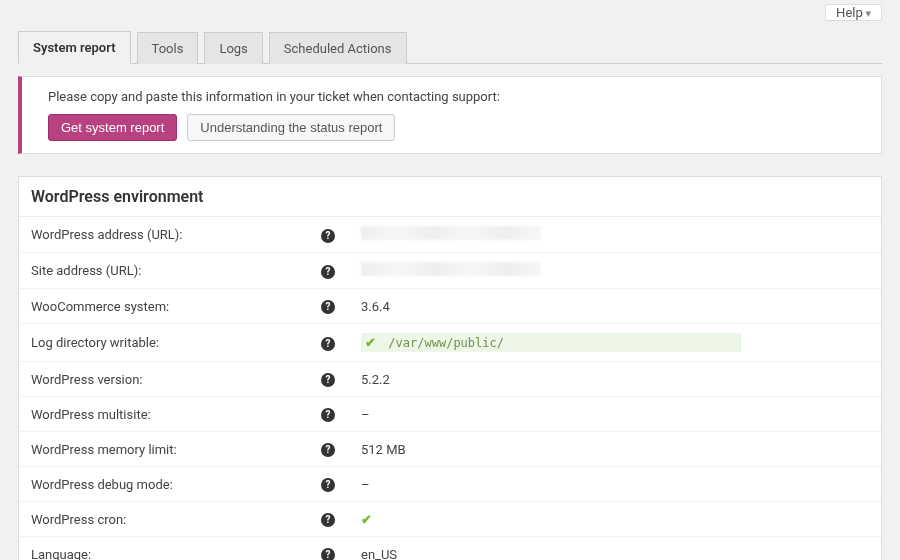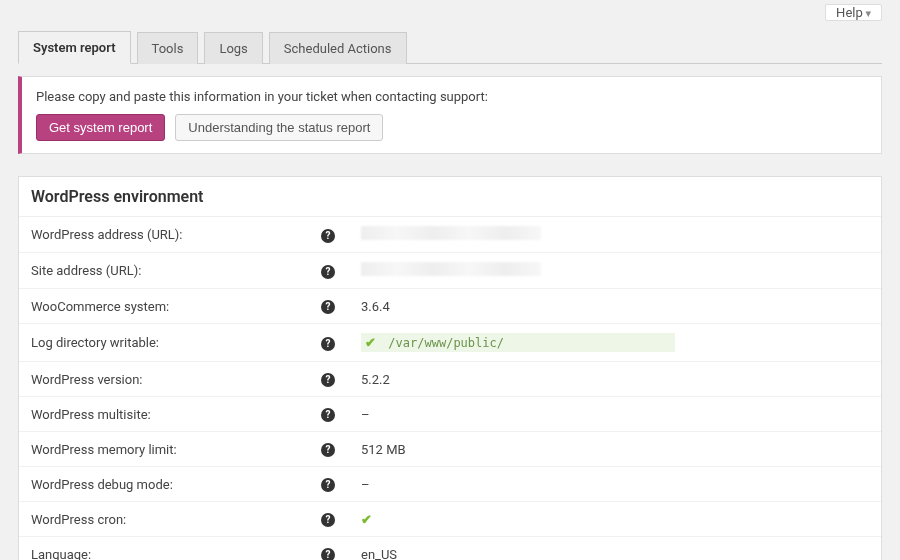--- a/index.html
+++ b/index.html
@@ -53,21 +53,21 @@
     background: #f1f1f1;
     border-bottom: 1px solid #f1f1f1;
     font-weight: 600;
     color: #333;
   }
   .notice {
     margin: 12px 18px 0 18px;
     border: 1px solid #ddd;
     border-left: 4px solid #b84180;
     background: #fff;
-    padding: 12px 14px;
+    padding: 12px 26px;
   }
   .notice-text {
     font-size: 13px;
     color: #444;
     margin-bottom: 10px;
   }
   .notice-buttons {
     display: flex;
     gap: 10px;
   }
@@ -144,21 +144,21 @@
     font-family: Menlo, Consolas, monospace;
     font-size: 12px;
     background: #eef7e7;
     color: #6b934b;
     padding: 2px 6px;
   }
   .log-row-bg {
     display: inline-block;
     background: #eef7e7;
     padding: 2px 4px;
-    width: 314px;
+    width: 380px;
   }
 </style>
 </head>
 <body>
 
 <div class="help-dropdown">Help</div>
 
 <div class="tabs">
   <div class="tab active">System report</div>
   <div class="tab">Tools</div>

